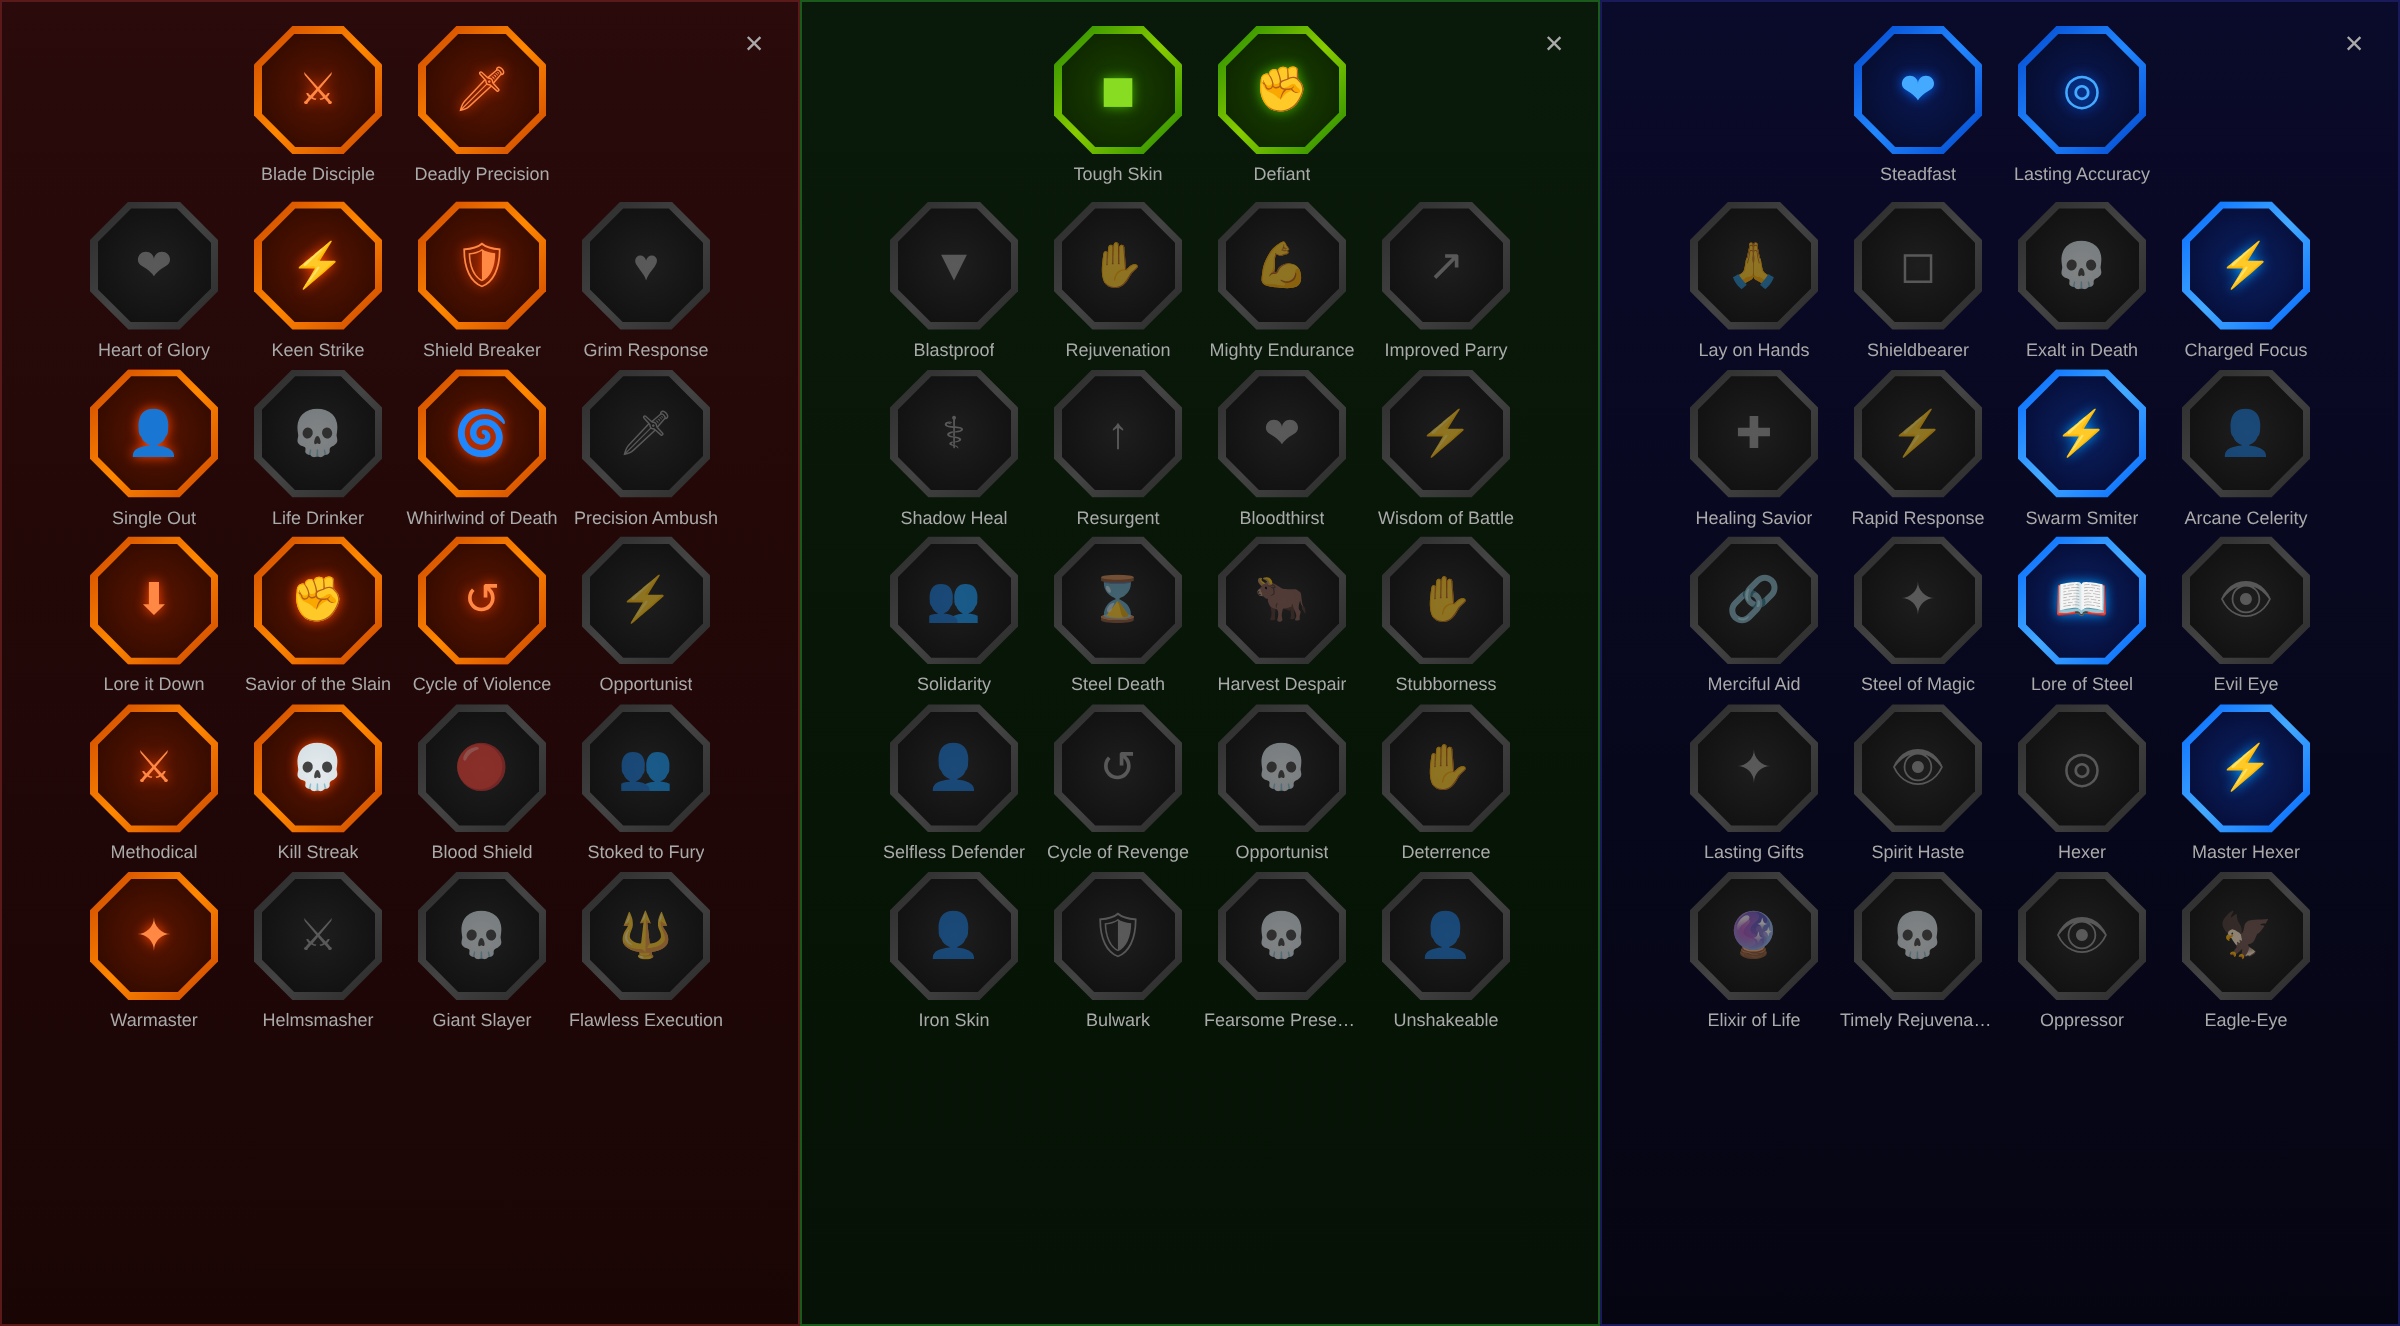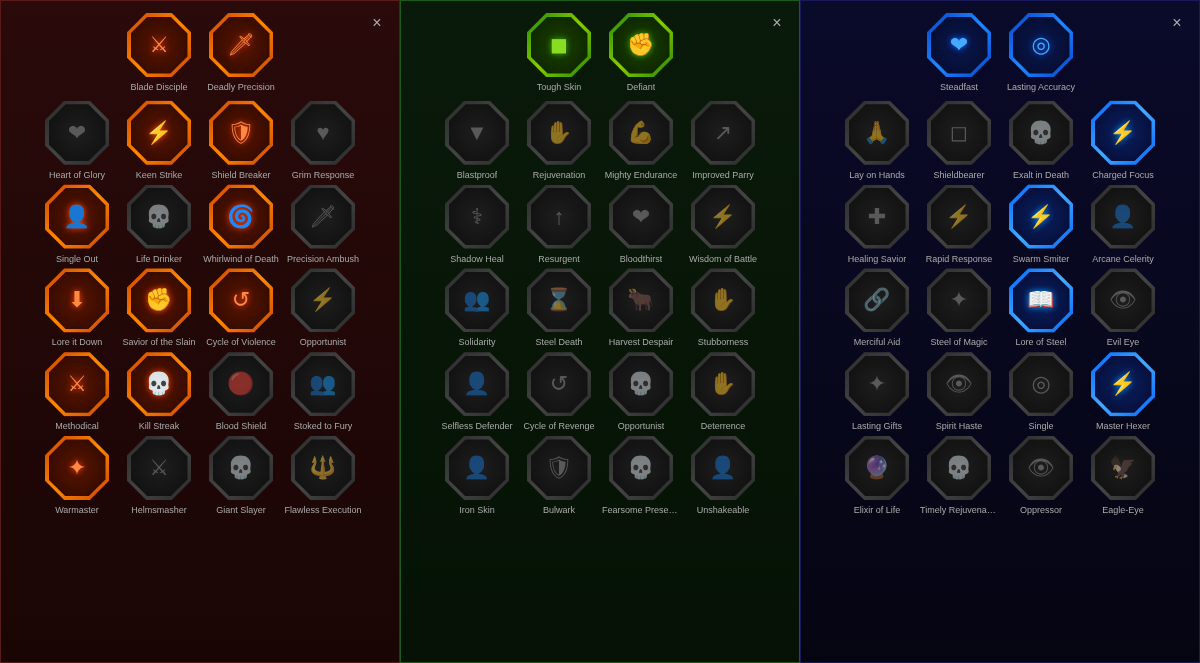--- a/index.html
+++ b/index.html
@@ -2691,21 +2691,21 @@
               justify-content: center;
               font-size: 22px;
               color: rgba(150,150,150,0.5);
               text-shadow: none;
             ">
               ◎
             </div>
           </div>
         </div>
       </div>
-      <div class="skill-name">Single</div>
+      <div class="skill-name">Hexer</div>
     </div>
 
     <div class="skill-item">
       <div class="skill-icon">
         <div style="
           width: 66px;
           height: 66px;
           position: relative;
           display: flex;
           align-items: center;

